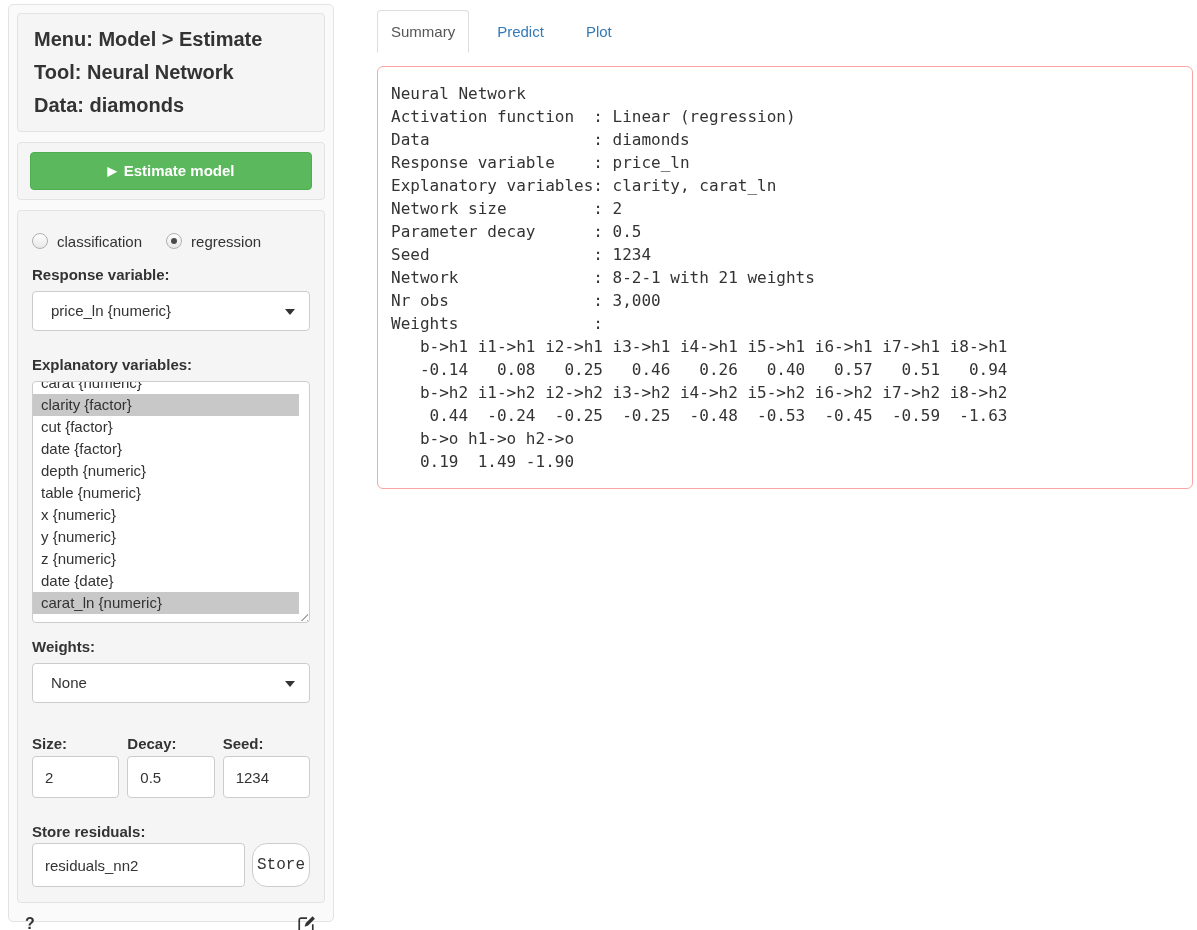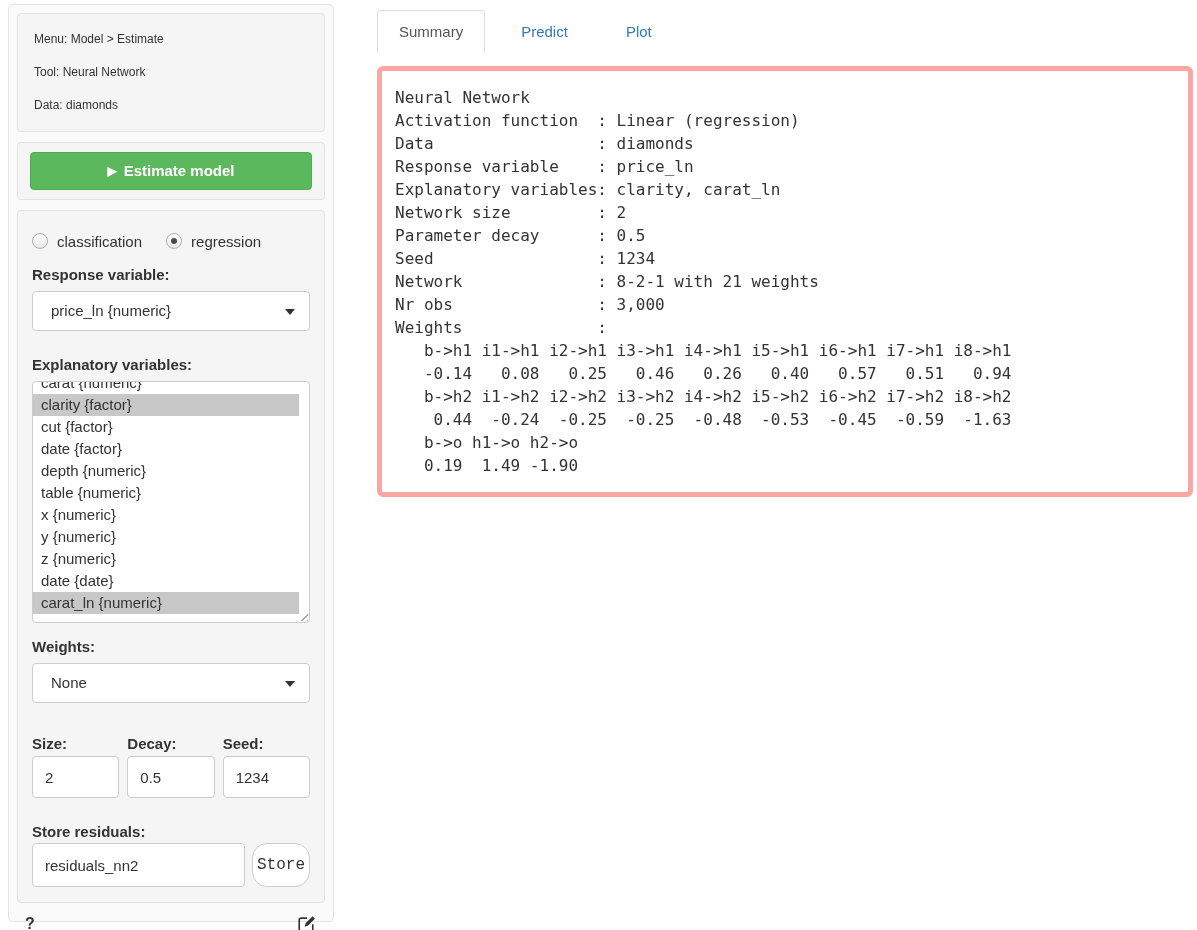--- a/index.html
+++ b/index.html
@@ -5,21 +5,21 @@
   * { box-sizing: border-box; margin: 0; padding: 0; }
   html,body { width: 1197px; height: 930px; background: #fff;
     font-family: "Liberation Sans", sans-serif; color: #333; overflow: hidden; }
 
   
   .sidebar { position: absolute; left: 8px; top: 4px; width: 326px; height: 918px;
     background: #fafafa; border: 1px solid #e3e3e3; border-radius: 5px; padding: 8px; }
   .well { background: #f5f5f5; border: 1px solid #e3e3e3; border-radius: 4px;
     margin-bottom: 10px; }
   .well-info { padding: 16px 16px; }
-  .well-info p { font-weight: normal; font-size: 12px; line-height: 19px; margin-bottom: 14px; }
+  .well-info p { font-weight: bold; font-size: 20px; line-height: 19px; margin-bottom: 14px; }
   .well-info p:last-child { margin-bottom: 0; }
   .well-action { padding: 9px 12px; }
   .btn-green { display: block; width: 100%; height: 38px; background: #5cb85c;
     border: 1px solid #4cae4c; border-radius: 4px; color: #fff; font-weight: bold;
     font-size: 15px; text-align: center; line-height: 36px; cursor: pointer;
     font-family: "Liberation Sans", sans-serif; }
   .btn-green .play { font-size: 12px; margin-right: 7px; position: relative; top: -1px; }
 
   .well-form { padding: 20px 14px 15px 14px; }
   .radio-row { display: flex; align-items: center; gap: 10px; height: 20px; }
@@ -65,29 +65,29 @@
     font-family: Liberation Mono, monospace; }
 
   .sidebar-footer { display: flex; justify-content: space-between; align-items: center;
     margin-top: 3px; padding: 0 8px; height: 22px; }
   .help-q { font-weight: bold; font-size: 16px; color: #333; cursor: pointer; }
   .edit-icon { cursor: pointer; line-height: 0; }
 
   
   .main { position: absolute; left: 377px; top: 10px; width: 816px; }
   .nav-tabs { list-style: none; display: flex; }
-  .nav-tabs li a { display: block; padding: 12px 21px; font-size: 15px;
+  .nav-tabs li a { display: block; padding: 12px 13px; font-size: 15px;
     text-decoration: none; color: #337ab7; border: 1px solid transparent;
     border-radius: 4px 4px 0 0; cursor: pointer; }
   .nav-tabs li.active a { color: #555; background: #fff; border-color: #ddd;
     border-bottom-color: #fff; cursor: default; }
   .nav-tabs li { margin-right: 14px; }
 
   .summary-panel { margin-top: 13px; width: 816px; min-height: 418px; background: #fff;
-    border: 5px solid #fca5a5; border-radius: 6px; padding: 15px 13px; }
+    border: 1px solid #fca5a5; border-radius: 6px; padding: 15px 13px; }
   .summary-panel pre { font-family: "DejaVu Sans Mono", monospace; font-size: 16px;
     line-height: 23px; color: #333; white-space: pre; }
 </style>
 </head>
 <body>
 
 <div class="sidebar">
 
   <div class="well well-info">
     <p>Menu: Model &gt; Estimate</p>

